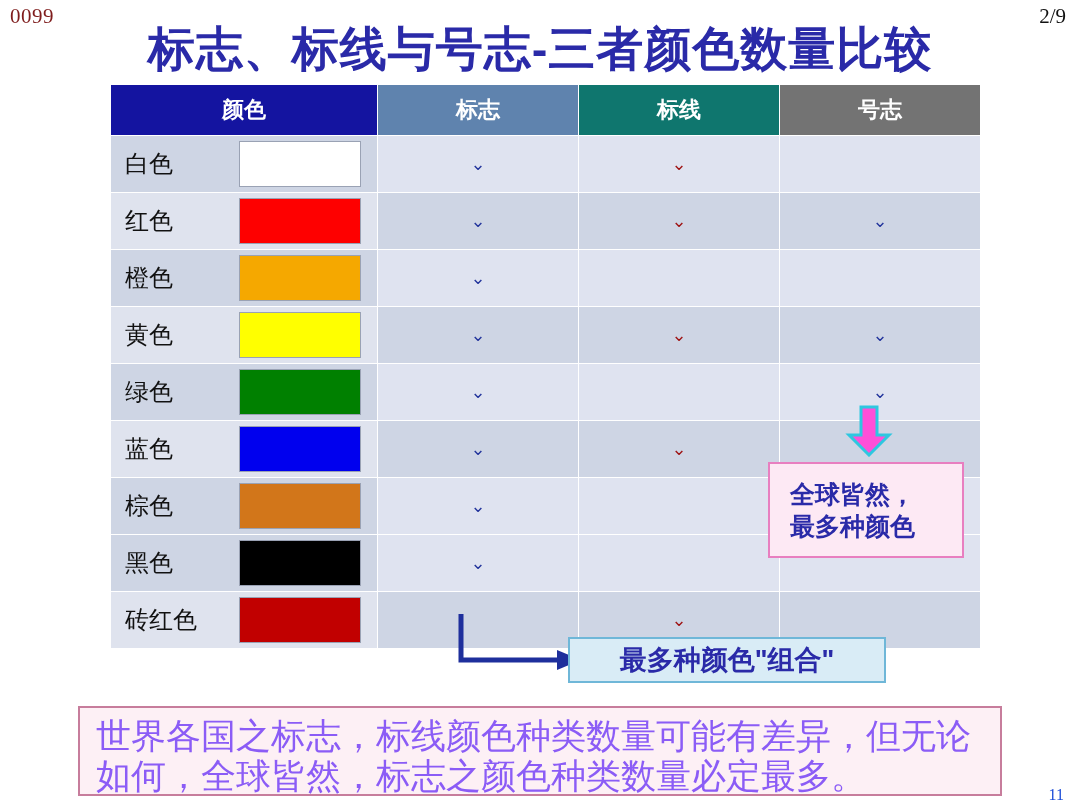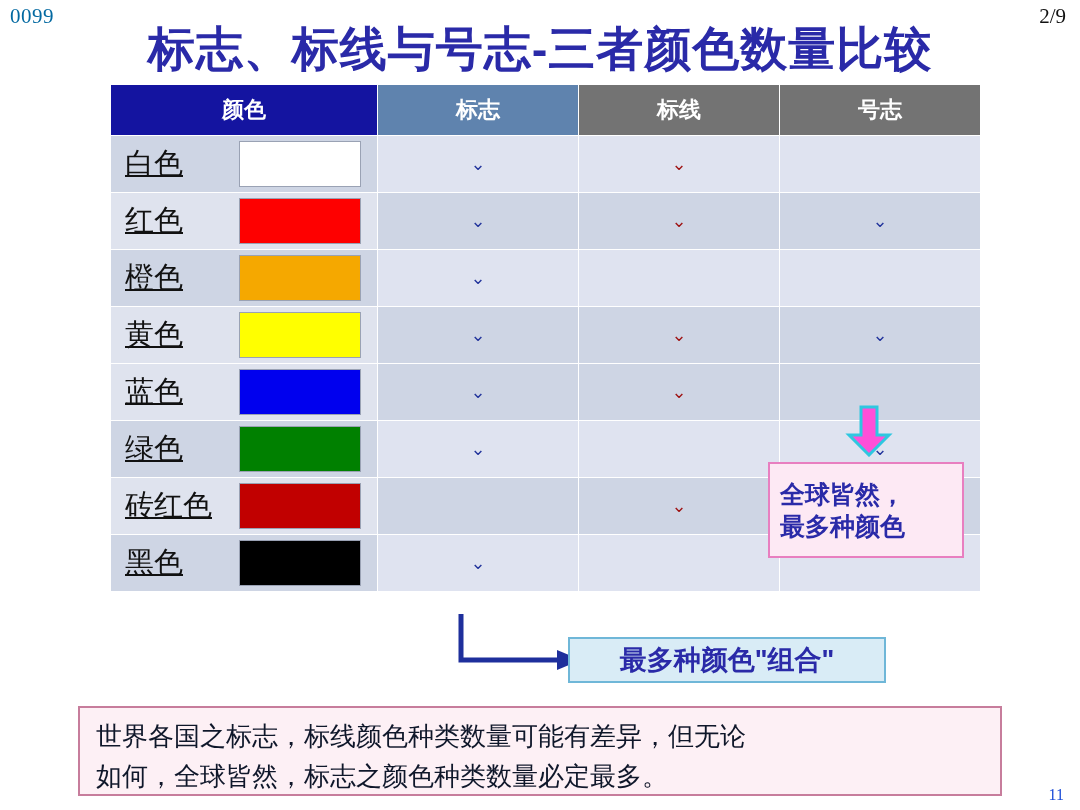--- a/index.html
+++ b/index.html
@@ -13,21 +13,21 @@
     position: relative;
     font-family: "Liberation Sans", sans-serif;
     overflow: hidden;
   }
   .corner-code {
     position: absolute;
     top: 4px;
     left: 10px;
     font-family: "Liberation Serif", serif;
     font-size: 21px;
-    color: #0369a1;
+    color: #7f1d1d;
     letter-spacing: 0.5px;
   }
   .page-indicator {
     position: absolute;
     top: 4px;
     right: 14px;
     font-family: "Liberation Serif", serif;
     font-size: 21px;
     color: #111111;
   }
@@ -66,21 +66,21 @@
   table.main th {
     height: 48px;
     font-size: 22px;
     font-weight: bold;
     color: #ffffff;
     text-align: center;
     border: 1px solid #ffffff;
   }
   th.col-color { background: #1414a0; width: 264px; }
   th.col-sign  { background: #5f83ae; width: 198px; }
-  th.col-line  { background: #737373; width: 198px; }
+  th.col-line  { background: #0f766e; width: 198px; }
   th.col-light { background: #737373; width: 198px; }
 
   table.main td {
     height: 54px;
     border: 1px solid #ffffff;
     vertical-align: middle;
   }
   td.name-cell {
     background: #ced5e4;
     padding: 0;
@@ -88,24 +88,23 @@
   td.name-cell.alt { background: #dfe3ee; }
   .name-inner {
     display: flex;
     align-items: center;
     height: 54px;
   }
   .color-label {
     width: 128px;
     padding-left: 14px;
     box-sizing: border-box;
-    font-size: 29px;
+    font-size: 24px;
     color: #111111;
     white-space: nowrap;
-    text-decoration: underline;
   }
   .swatch {
     width: 122px;
     height: 46px;
     border: 1px solid #9aa2b4;
     box-sizing: border-box;
   }
   td.mark-cell {
     background: #dfe3f0;
     text-align: center;
@@ -125,21 +124,21 @@
     left: 768px;
     top: 462px;
     width: 196px;
     height: 96px;
     background: #fde9f4;
     border: 2px solid #e87fc0;
     box-sizing: border-box;
     display: flex;
     flex-direction: column;
     justify-content: center;
-    padding-left: 10px;
+    padding-left: 20px;
   }
   .callout-box .line {
     font-size: 25px;
     font-weight: bold;
     color: #2a2aa8;
     line-height: 32px;
     white-space: nowrap;
   }
 
   
@@ -183,22 +182,22 @@
     left: 78px;
     top: 706px;
     width: 924px;
     height: 90px;
     background: #fdf0f5;
     border: 2px solid #c77d9c;
     box-sizing: border-box;
     padding: 8px 16px 0 16px;
   }
   .bottom-note .line {
-    font-size: 26px;
-    color: #0f172a;
+    font-size: 35px;
+    color: #8b5cf6;
     line-height: 40px;
     white-space: nowrap;
   }
 </style>
 </head>
 <body>
 
 <div class="corner-code">0099</div>
 <div class="page-indicator">2/9</div>
 <div class="slide-number">11</div>
@@ -254,62 +253,73 @@
             <div class="name-inner">
               <div class="color-label">黄色</div>
               <div class="swatch" style="background: rgb(255, 255, 0);"></div>
             </div>
           </td>
           <td class="mark-cell alt"><span class="check blue">⌄</span></td>
           <td class="mark-cell alt"><span class="check red">⌄</span></td>
           <td class="mark-cell alt"><span class="check blue">⌄</span></td>
         </tr>
         <tr>
+          <td class="name-cell">
+            <div class="name-inner">
+              <div class="color-label">绿色</div>
+              <div class="swatch" style="background: rgb(0, 128, 0);"></div>
+            </div>
+          </td>
+          <td class="mark-cell"><span class="check blue">⌄</span></td>
+          <td class="mark-cell"></td>
+          <td class="mark-cell"><span class="check blue">⌄</span></td>
+        </tr>
+        <tr>
           <td class="name-cell alt">
             <div class="name-inner">
               <div class="color-label">蓝色</div>
               <div class="swatch" style="background: rgb(0, 0, 238);"></div>
             </div>
           </td>
           <td class="mark-cell alt"><span class="check blue">⌄</span></td>
           <td class="mark-cell alt"><span class="check red">⌄</span></td>
           <td class="mark-cell alt"></td>
         </tr>
         <tr>
           <td class="name-cell">
             <div class="name-inner">
-              <div class="color-label">绿色</div>
-              <div class="swatch" style="background: rgb(0, 128, 0);"></div>
-            </div>
-          </td>
-          <td class="mark-cell"><span class="check blue">⌄</span></td>
-          <td class="mark-cell"></td>
-          <td class="mark-cell"><span class="check blue">⌄</span></td>
+              <div class="color-label">棕色</div>
+              <div class="swatch" style="background: rgb(210, 118, 26);"></div>
+            </div>
+          </td>
+          <td class="mark-cell"><span class="check blue">⌄</span></td>
+          <td class="mark-cell"></td>
+          <td class="mark-cell"></td>
+        </tr>
+        <tr>
+          <td class="name-cell">
+            <div class="name-inner">
+              <div class="color-label">黑色</div>
+              <div class="swatch" style="background: rgb(0, 0, 0);"></div>
+            </div>
+          </td>
+          <td class="mark-cell"><span class="check blue">⌄</span></td>
+          <td class="mark-cell"></td>
+          <td class="mark-cell"></td>
         </tr>
         <tr>
           <td class="name-cell alt">
             <div class="name-inner">
               <div class="color-label">砖红色</div>
               <div class="swatch" style="background: rgb(193, 0, 0);"></div>
             </div>
           </td>
           <td class="mark-cell alt"></td>
           <td class="mark-cell alt"><span class="check red">⌄</span></td>
           <td class="mark-cell alt"></td>
-        </tr>
-        <tr>
-          <td class="name-cell">
-            <div class="name-inner">
-              <div class="color-label">黑色</div>
-              <div class="swatch" style="background: rgb(0, 0, 0);"></div>
-            </div>
-          </td>
-          <td class="mark-cell"><span class="check blue">⌄</span></td>
-          <td class="mark-cell"></td>
-          <td class="mark-cell"></td>
         </tr>
       </tbody>
   </table>
 </div>
 
 <svg class="pink-arrow" viewBox="0 0 48 52">
   <polygon points="16,2 32,2 32,30 44,30 24,50 4,30 16,30" fill="#ff4fd8" stroke="#2ec7e0" stroke-width="3"></polygon>
 </svg>
 
 <div class="callout-box">

